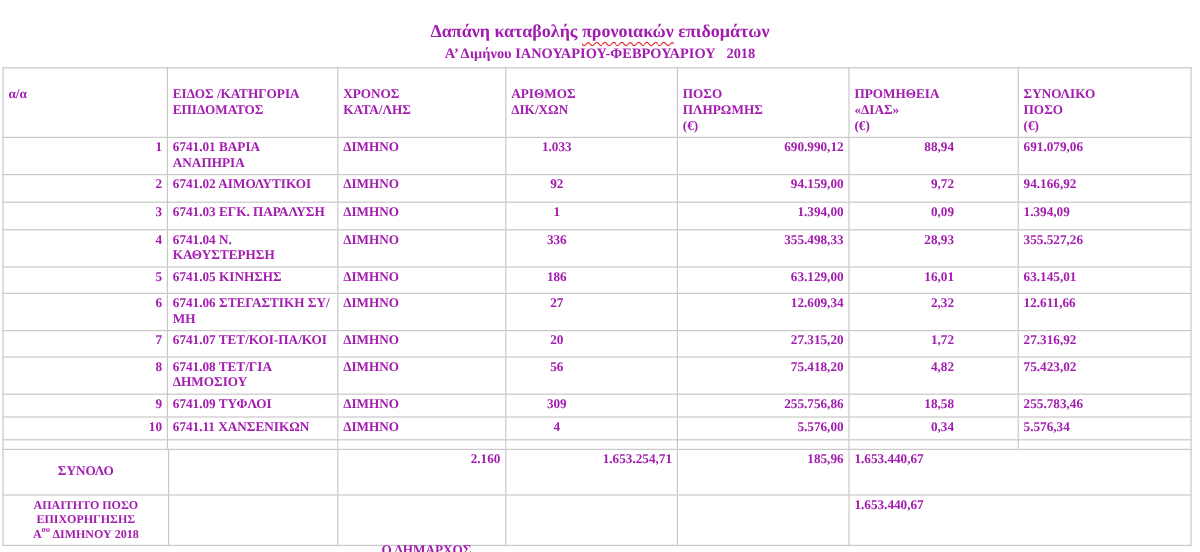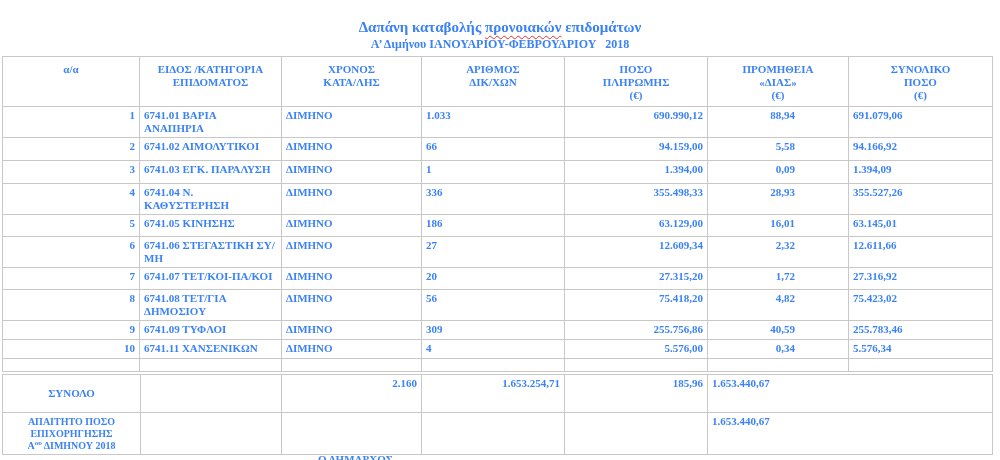--- a/index.html
+++ b/index.html
@@ -1,43 +1,43 @@
 <!DOCTYPE html>
 <html><head>
 <meta charset="utf-8">
 <style>
   html,body{margin:0;padding:0;background:#ffffff;}
   .page{
     position:relative;width:1000px;height:460px;overflow:hidden;background:#ffffff;
-    font-family:"Liberation Serif","DejaVu Serif",serif;color:#3b82f6;
+    font-family:"Liberation Serif","DejaVu Serif",serif;color:#a21caf;
   }
   .doc-title{
     position:absolute;top:19px;left:0;width:100%;text-align:center;
     font-size:15px;font-weight:bold;letter-spacing:0;
   }
   .misspell{
     text-decoration:underline wavy #e03030;text-decoration-thickness:1px;text-underline-offset:3px;
   }
   .doc-subtitle{
     position:absolute;top:37px;left:0;width:100%;text-align:center;
     font-size:12px;font-weight:bold;
   }
   table{border-collapse:collapse;table-layout:fixed;position:absolute;background:#fff;}
   td,th{
     border:1px solid #c8c8c8;font-weight:bold;font-size:11px;line-height:13px;
     vertical-align:top;padding:2px 4px;overflow:hidden;
   }
   #main-table{top:56px;left:2px;width:990px;}
   #main-table th{
-    text-align:center;white-space:pre-line;padding-top:6px;font-size:11px;
+    text-align:left;white-space:pre-line;padding-top:16px;font-size:11px;
   }
   .c-num{text-align:right;padding-right:4px;}
   .c-cat{text-align:left;padding-left:4px;}
   .c-per{text-align:left;padding-left:4px;}
-  .c-count{text-align:left;padding-right:62px;}
+  .c-count{text-align:center;padding-right:62px;}
   .c-pay{text-align:right;padding-right:4px;}
   .c-com{text-align:right;padding-right:53px;margin-top:48px;}
   .c-tot{text-align:left;padding-right:6px;}
   #summary-table{top:374px;left:2px;width:990px;}
   .sum-label{text-align:center;vertical-align:middle;padding-right:4px;font-size:11px;margin-left:20px;}
   .req-label{text-align:center;font-size:10px;line-height:12px;padding-top:3px;vertical-align:top;}
   .req-label sup{font-size:7px;line-height:0;}
   .signature{
     position:absolute;top:453px;left:318px;width:120px;
     font-size:11px;font-weight:bold;white-space:nowrap;
@@ -87,23 +87,23 @@
       <td class="c-per">ΔΙΜΗΝΟ</td>
       <td class="c-count">1.033</td>
       <td class="c-pay">690.990,12</td>
       <td class="c-com">88,94</td>
       <td class="c-tot">691.079,06</td>
     </tr>
     <tr style="height:23px">
       <td class="c-num">2</td>
       <td class="c-cat">6741.02 ΑΙΜΟΛΥΤΙΚΟΙ</td>
       <td class="c-per">ΔΙΜΗΝΟ</td>
-      <td class="c-count">66</td>
+      <td class="c-count">92</td>
       <td class="c-pay">94.159,00</td>
-      <td class="c-com">5,58</td>
+      <td class="c-com">9,72</td>
       <td class="c-tot">94.166,92</td>
     </tr>
     <tr style="height:23px">
       <td class="c-num">3</td>
       <td class="c-cat">6741.03 ΕΓΚ. ΠΑΡΑΛΥΣΗ</td>
       <td class="c-per">ΔΙΜΗΝΟ</td>
       <td class="c-count">1</td>
       <td class="c-pay">1.394,00</td>
       <td class="c-com">0,09</td>
       <td class="c-tot">1.394,09</td>
@@ -152,21 +152,21 @@
       <td class="c-pay">75.418,20</td>
       <td class="c-com">4,82</td>
       <td class="c-tot">75.423,02</td>
     </tr>
     <tr style="height:19px">
       <td class="c-num">9</td>
       <td class="c-cat">6741.09 ΤΥΦΛΟΙ</td>
       <td class="c-per">ΔΙΜΗΝΟ</td>
       <td class="c-count">309</td>
       <td class="c-pay">255.756,86</td>
-      <td class="c-com">40,59</td>
+      <td class="c-com">18,58</td>
       <td class="c-tot">255.783,46</td>
     </tr>
     <tr style="height:19px">
       <td class="c-num">10</td>
       <td class="c-cat">6741.11 ΧΑΝΣΕΝΙΚΩΝ</td>
       <td class="c-per">ΔΙΜΗΝΟ</td>
       <td class="c-count">4</td>
       <td class="c-pay">5.576,00</td>
       <td class="c-com">0,34</td>
       <td class="c-tot">5.576,34</td>

